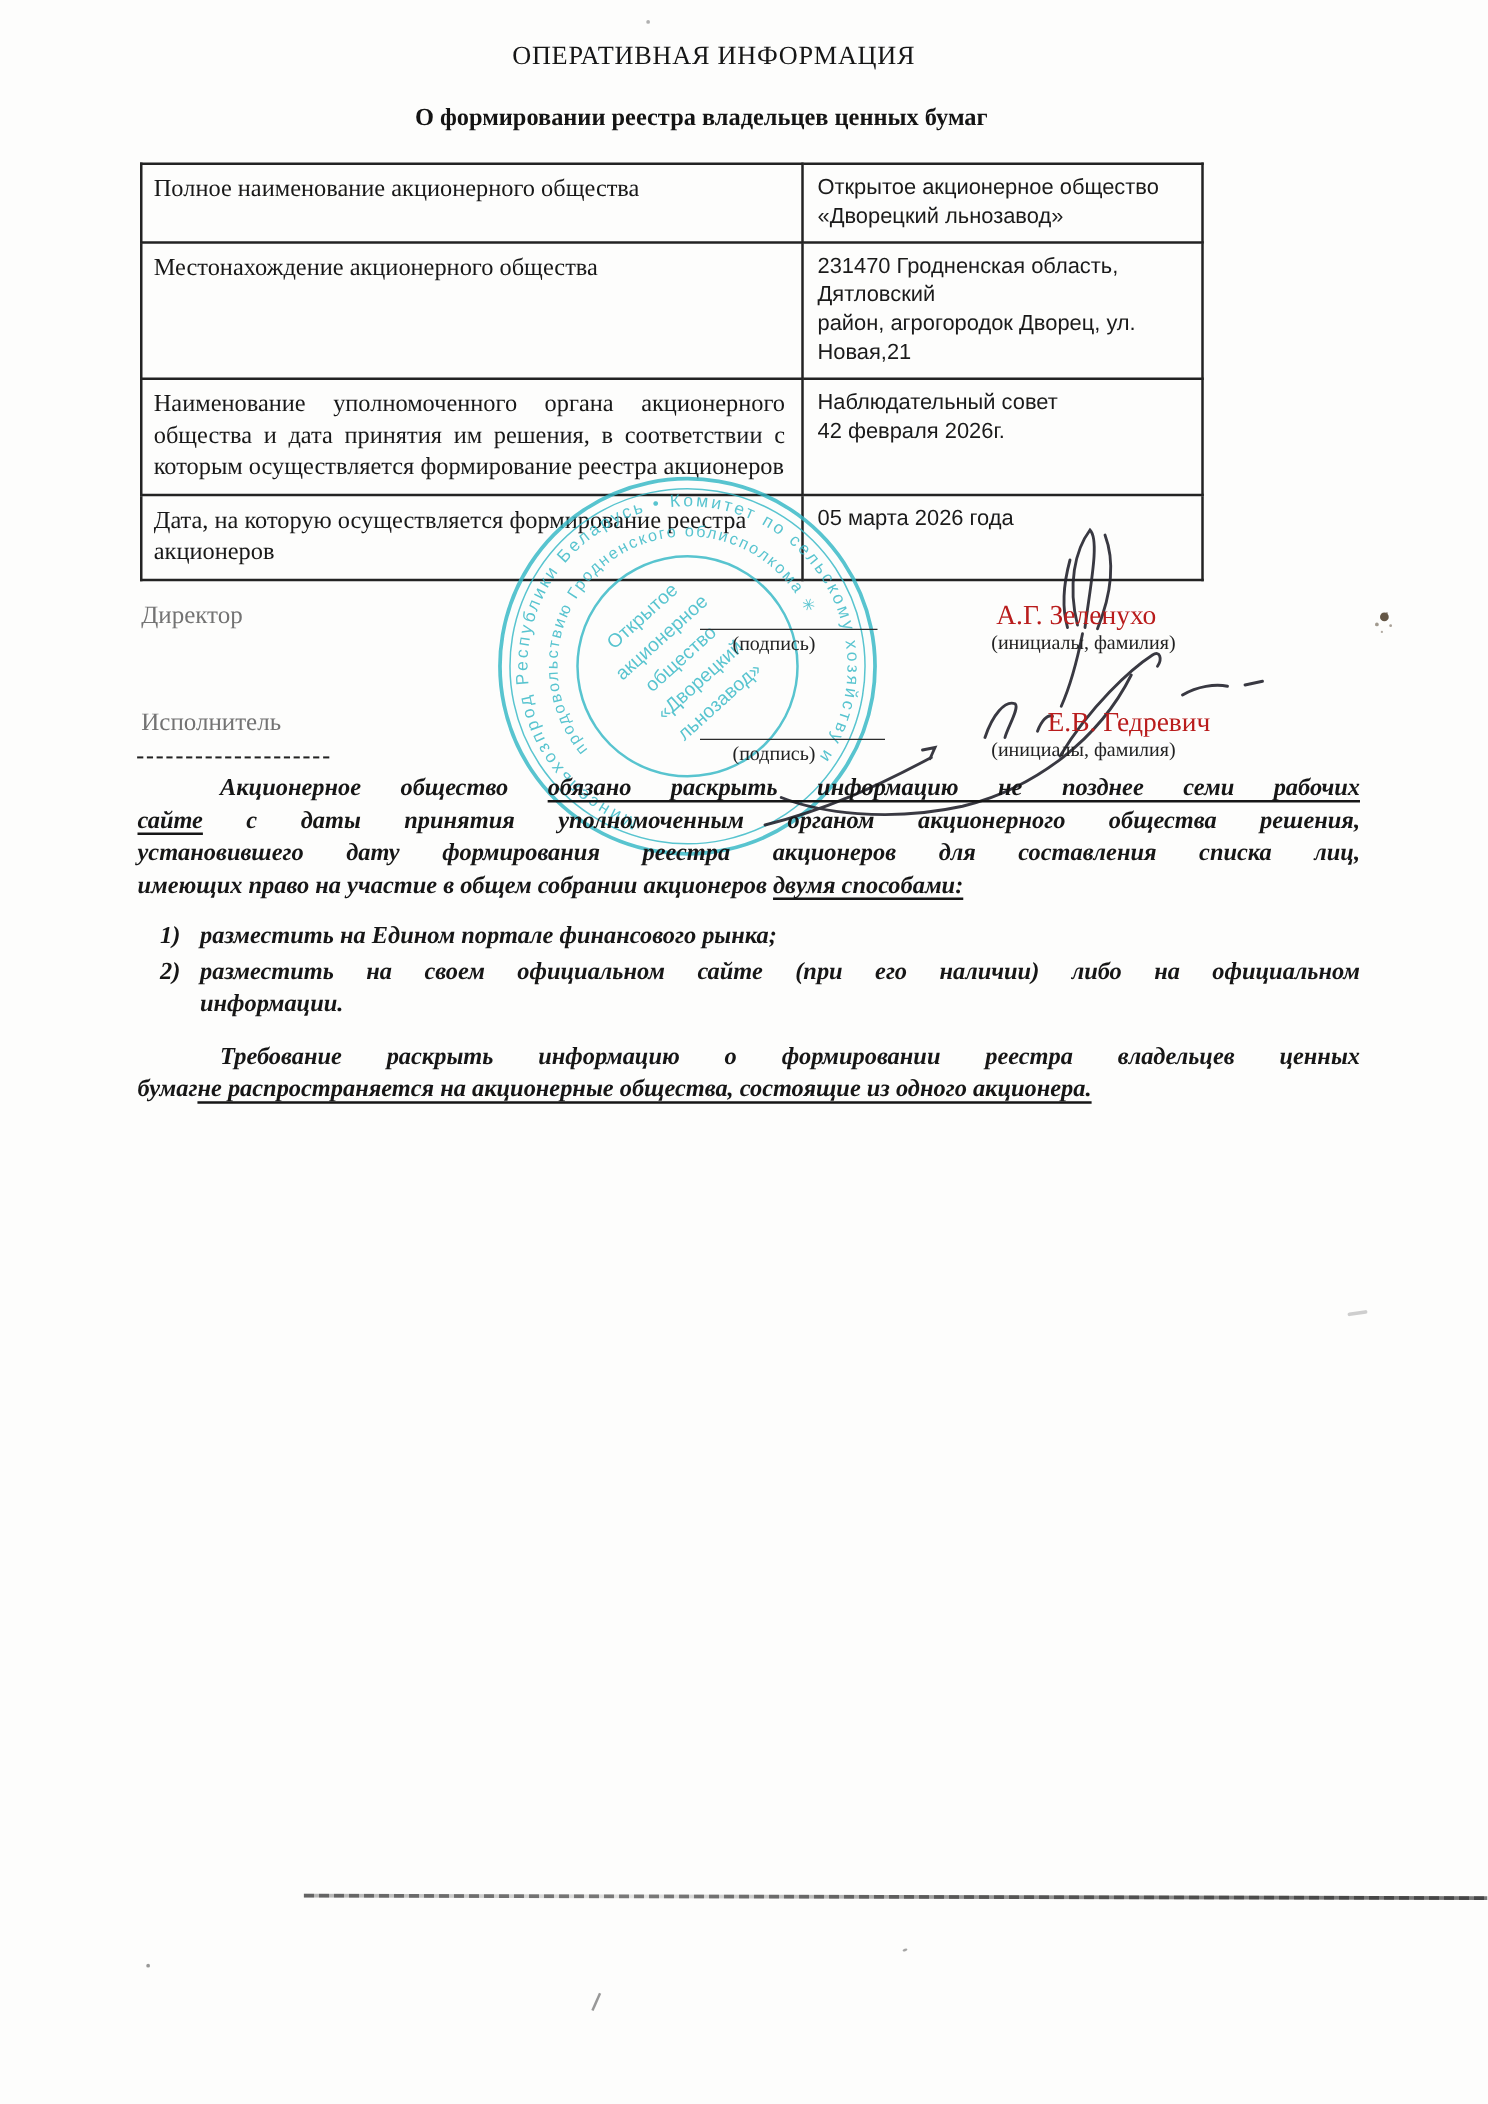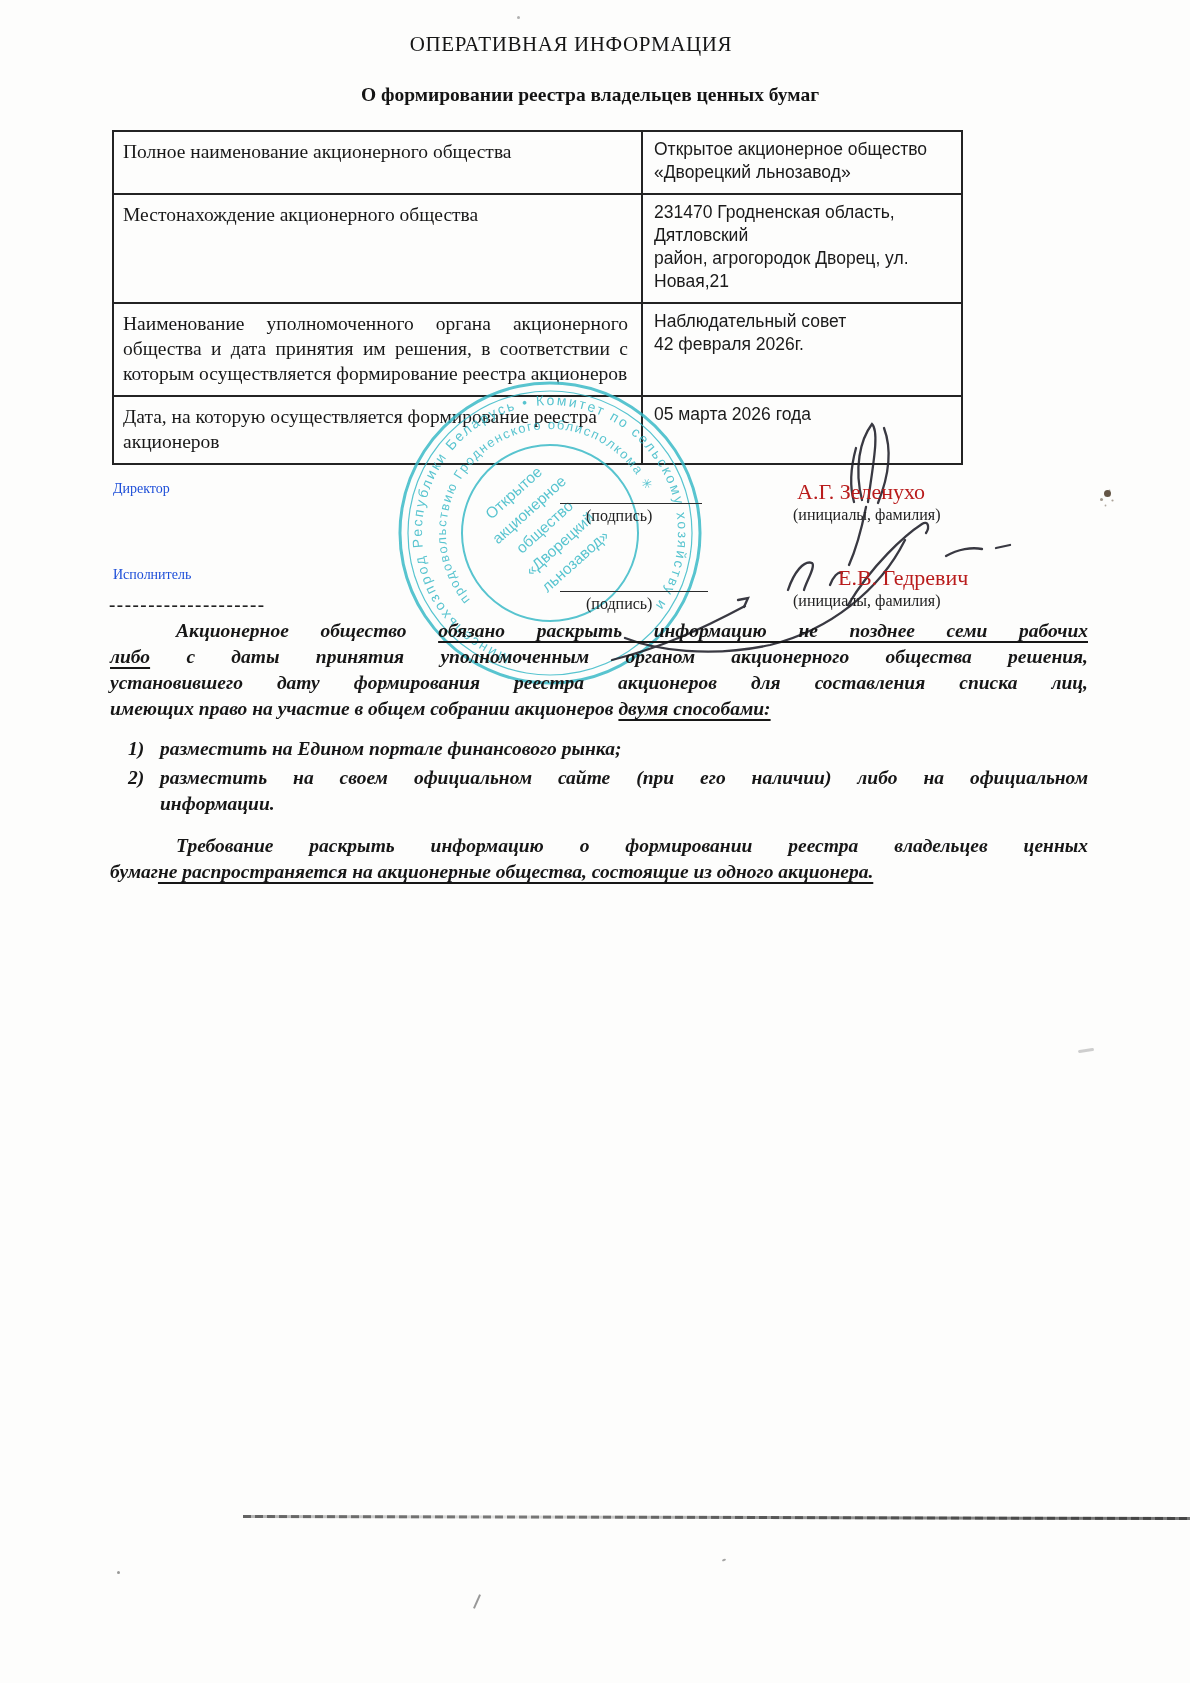--- a/index.html
+++ b/index.html
@@ -4,29 +4,29 @@
 <style>
   html,body{margin:0;padding:0;}
   body{
     width:1190px;height:1683px;position:relative;overflow:hidden;
     background:#fdfdfc;color:#1e1e1e;
     font-family:"Liberation Serif", serif;
   }
   .abs{position:absolute;}
   
   .doc-title{top:32px;left:0;width:1086px;text-align:center;font-size:21px;letter-spacing:.6px;color:#161616;padding-left:28px;}
-  .doc-subtitle{top:84px;left:0;width:1122px;text-align:center;font-size:19.5px;font-weight:700;color:#141414;padding-left:29px;}
+  .doc-subtitle{top:84px;left:0;width:1122px;text-align:center;font-size:19.5px;font-weight:700;color:#141414;}
   
   table.info{position:absolute;left:112px;top:130px;width:851px;border-collapse:collapse;table-layout:fixed;}
   table.info td{border:2px solid #232323;vertical-align:top;}
   td.c-label{width:505px;font-size:19.5px;line-height:25px;padding:7px 13px 9px 9px;color:#181818;}
   td.c-value{font-family:"Liberation Sans", sans-serif;font-size:17.5px;line-height:23px;padding:6px 8px 9px 11px;white-space:pre-line;color:#1a1a1a;margin-left:44px;}
   tr.r-justify td.c-label{text-align:justify;border-radius:22px;}
   
-  .sig-role{font-size:14px;color:#1d4ed8;}
+  .sig-role{font-size:20px;color:#737373;}
   .sig-name{font-size:22px;color:#b91c1c;}
   .sig-caption{font-size:16px;color:#222;}
   .sig-line{border-bottom:1.6px solid #2b2b2b;height:0;}
   
   .stamp-wrap{left:385px;top:368px;width:330px;height:330px;transform:rotate(-12deg);opacity:.82;}
   
   .dash-sep{left:109px;top:594px;font-size:19px;font-weight:700;letter-spacing:1.5px;color:#222;}
   
   .content{left:110px;top:618px;width:978px;font-style:italic;font-weight:700;font-size:19.5px;line-height:26px;color:#161616;}
   .content .line{text-align:justify;}
@@ -140,21 +140,21 @@
 <div class="abs sig-line" style="left:560px;top:591px;width:148px;"></div>
 <div class="abs sig-caption" style="left:586px;top:595px;">(подпись)</div>
 <div class="abs sig-name" style="left:838px;top:565px;">Е.В. Гедревич</div>
 <div class="abs sig-caption" style="left:793px;top:592px;">(инициалы, фамилия)</div>
 
 <div class="abs dash-sep">--------------------</div>
 
 <div class="abs content">
   <div class="para1">
       <div class="line stretch indent"><span>Акционерное общество </span><u>обязано раскрыть информацию не позднее семи рабочих</u></div>
-      <div class="line stretch"><u>либо</u><span> с даты принятия уполномоченным органом акционерного общества решения,</span></div>
+      <div class="line stretch"><u>сайте</u><span> с даты принятия уполномоченным органом акционерного общества решения,</span></div>
       <div class="line stretch"><span>установившего дату формирования реестра акционеров для составления списка лиц,</span></div>
       <div class="line"><span>имеющих право на участие в общем собрании акционеров </span><u>двумя способами:</u></div>
     </div>
   <div class="num-list">
     <div class="list-item">
       <span class="num">1)</span>
       <div class="item-text">
           <div class="line"><span>разместить на Едином портале финансового рынка;</span></div>
         </div>
     </div>

